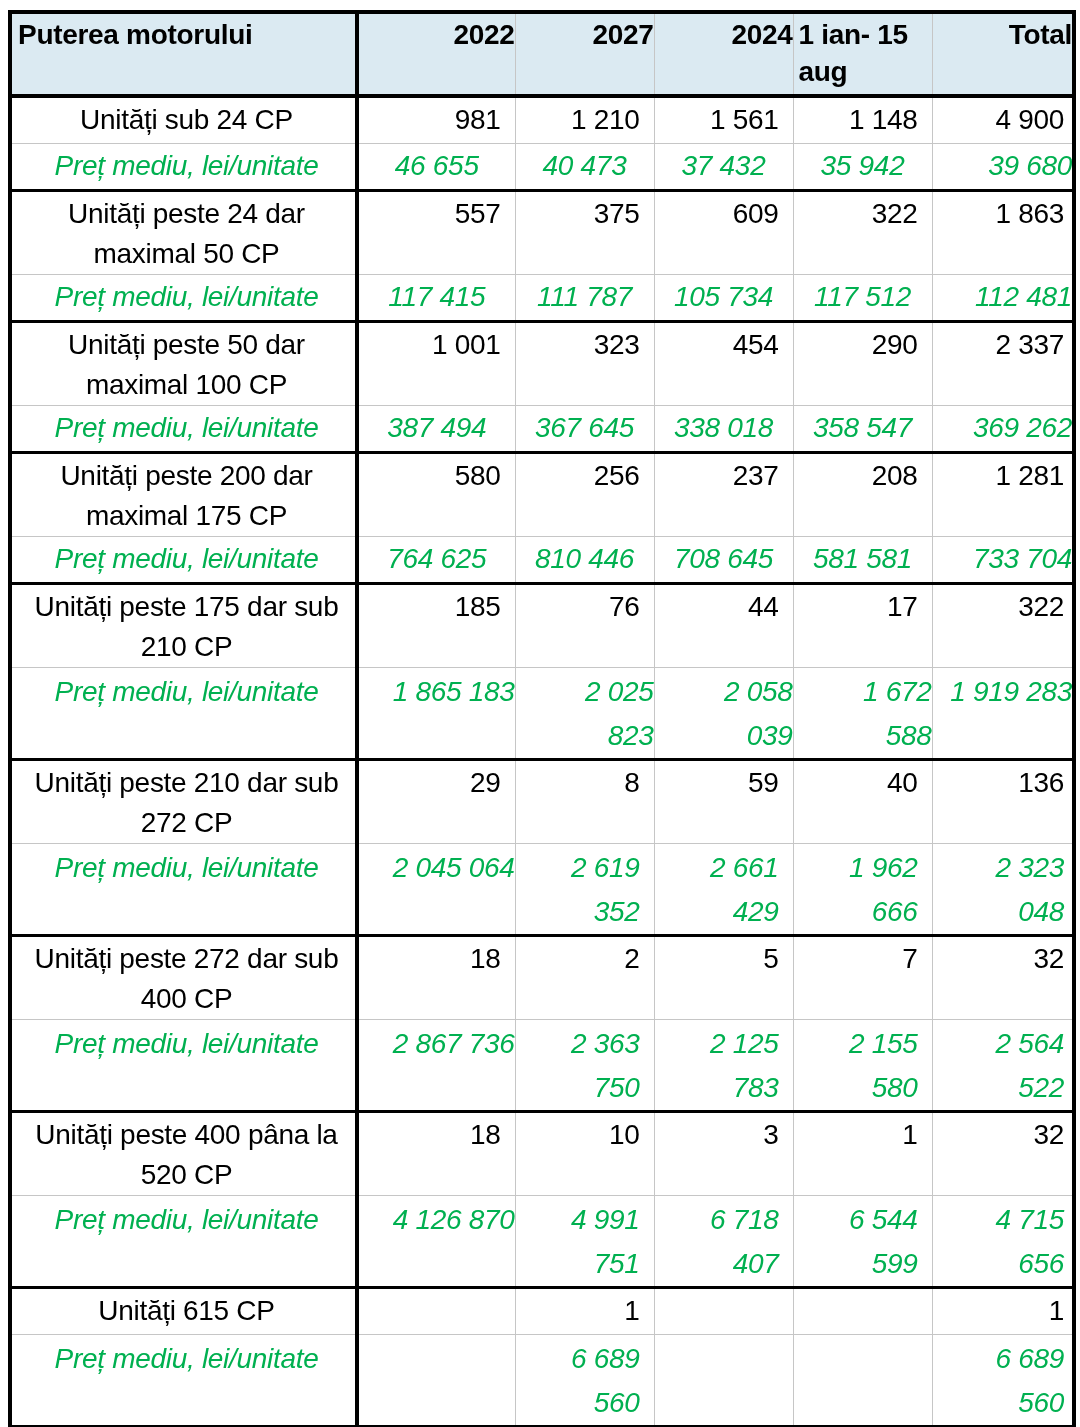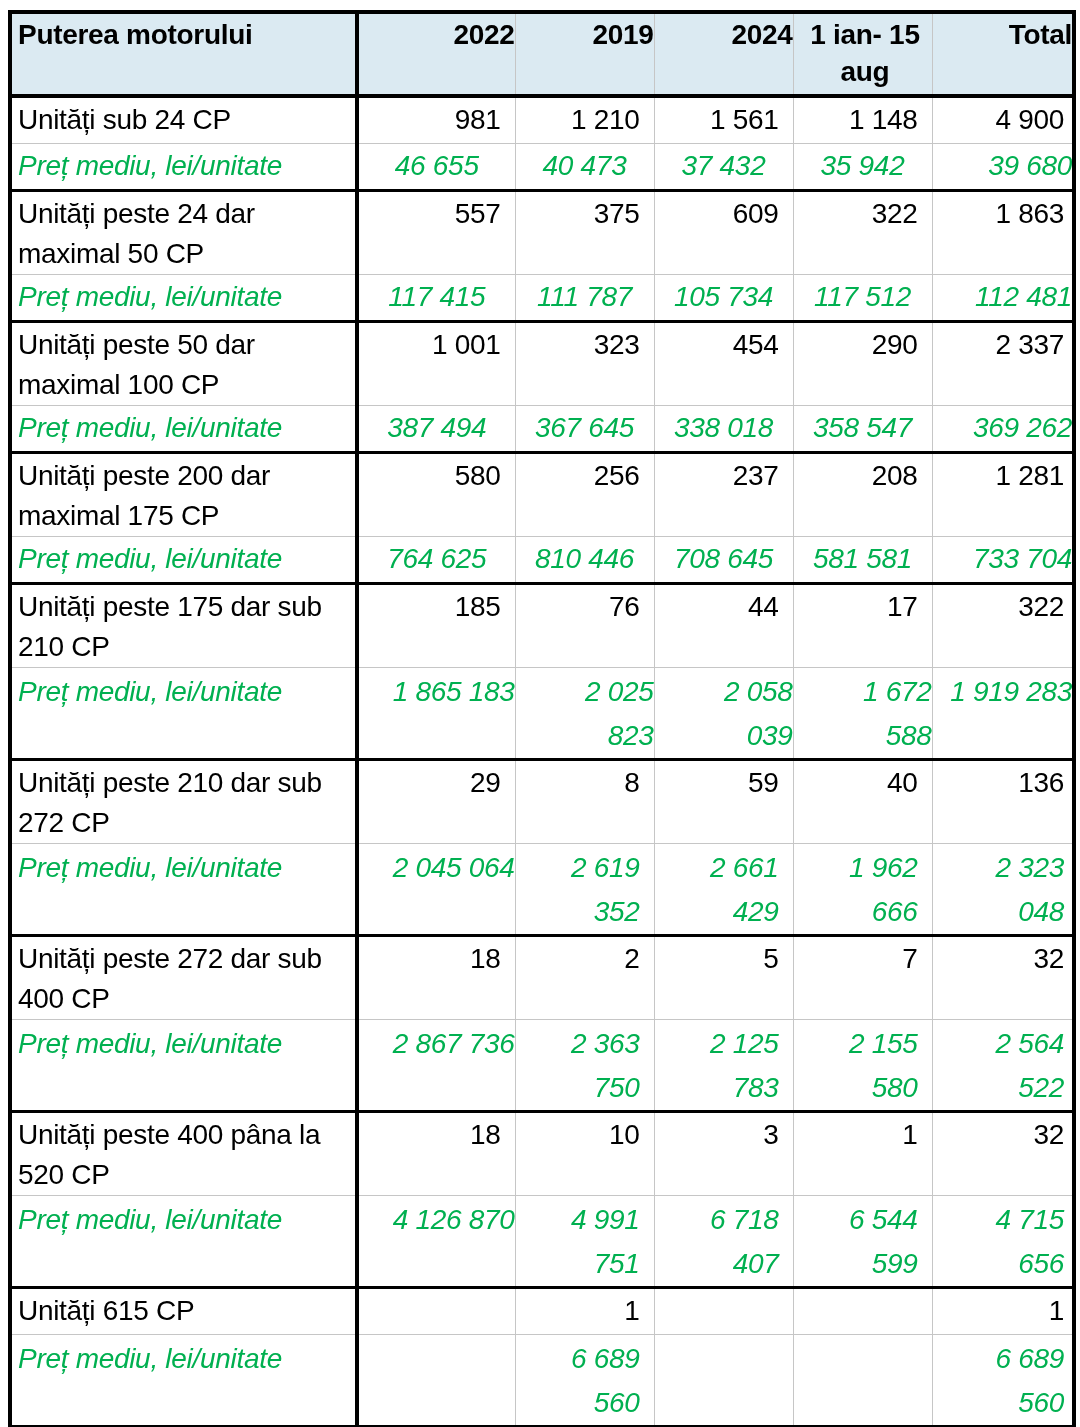--- a/index.html
+++ b/index.html
@@ -38,34 +38,34 @@
   
   thead th{
     background:var(--header-bg);
     border-bottom:4px solid var(--line);
     font-weight:bold;
     line-height:37px;
     height:78px;
     text-align:right;
   }
   thead th.label{text-align:left;padding-left:6px;}
-  thead th.a-left{text-align:center;padding-left:5px;}
+  thead th.a-left{text-align:left;padding-left:5px;}
   
   tr.units td{border-bottom:1px solid var(--grid);line-height:40px;}
   tr.price td{
     border-bottom:3px solid var(--line);
     color:var(--green);
     font-style:italic;
     line-height:40px;
   }
   tr.wrapvals td{line-height:44px;}
   tr.h47{height:47px;}
   tr.h84{height:84px;}
   tr.h90{height:90px;}
-  td.label{text-align:left;padding-left:6px;}
+  td.label{text-align:center;padding-left:6px;}
   td.a-right{text-align:right;padding-right:14px;}
   td.a-right:last-child{padding-right:8px;}
   td.a-center{text-align:center;}
   td.a-left{text-align:right;padding-left:5px;}
   
   tfoot td{
     background:var(--header-bg);
     border-top:4px solid var(--line);
     font-weight:bold;
     height:43px;
@@ -83,21 +83,21 @@
       <col style="width:158px">
       <col style="width:139px">
       <col style="width:139px">
       <col style="width:139px">
       <col style="width:142px">
     </colgroup>
     <thead>
       <tr>
         <th class="label">Puterea motorului</th>
       <th class="a-center">2022</th>
-          <th class="a-center">2019</th>
+          <th class="a-center">2027</th>
           <th class="a-center">2024</th>
           <th class="a-left">1 ian- 15
 aug</th>
           <th class="a-center">Total</th>
         </tr>
     </thead>
     <tbody>
         <tr class="units h47">
           <td class="label">Unități sub 24 CP</td>
           <td class="a-right">981</td>

